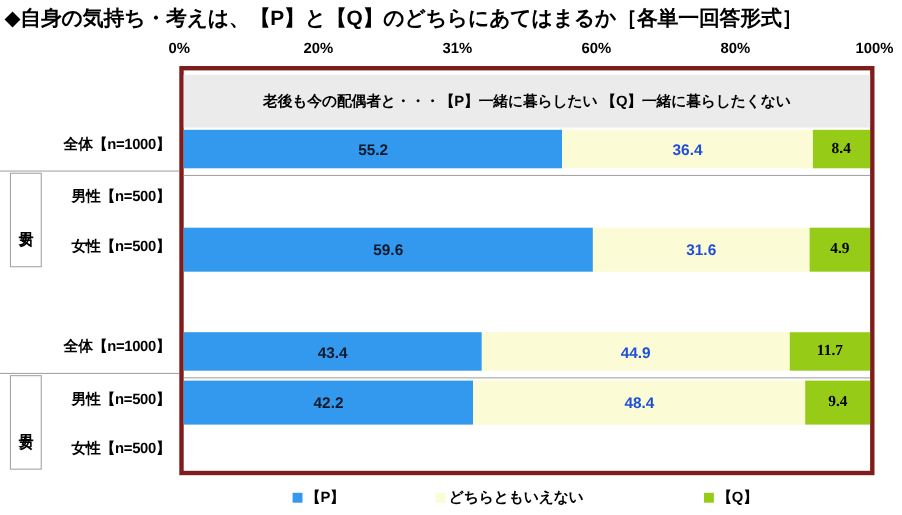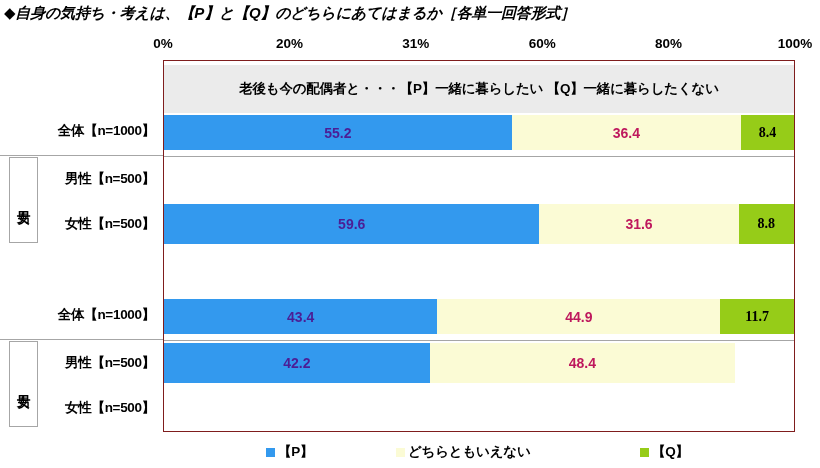--- a/index.html
+++ b/index.html
@@ -14,25 +14,24 @@
     color: #000000;
     overflow: hidden;
     position: relative;
   }
 
   
   #chart-title {
     position: absolute;
     left: 4px;
     top: 4px;
-    font-size: 15px;
+    font-size: 19px;
     font-weight: bold;
     letter-spacing: -0.2px;
     white-space: nowrap;
-    font-style: italic;
   }
 
   
   #axis-labels {
     position: absolute;
     left: 163px;
     top: 36px;
     width: 632px;
     height: 20px;
   }
@@ -45,21 +44,21 @@
     white-space: nowrap;
   }
 
   
   #plot-area {
     position: absolute;
     left: 163px;
     top: 60px;
     width: 632px;
     height: 372px;
-    border: 1px solid #7f1d1d;
+    border: 4px solid #7f1d1d;
     box-sizing: border-box;
     background: #ffffff;
   }
 
   .section-header {
     position: absolute;
     left: 0;
     width: 100%;
     background: #ebebeb;
     box-sizing: border-box;
@@ -84,25 +83,25 @@
     align-items: center;
     justify-content: center;
     font-size: 14px;
     font-weight: bold;
     box-sizing: border-box;
     height: 100%;
     overflow: hidden;
   }
   .seg-p {
     background: #3399ee;
-    color: #4c1d95;
+    color: #0f172a;
   }
   .seg-n {
     background: #fbfbd5;
-    color: #be185d;
+    color: #1d4ed8;
   }
   .seg-q {
     background: #96cc18;
     color: #000000;
     font-family: Liberation Serif, serif;
   }
 
   
   .group-divider {
     position: absolute;
@@ -228,35 +227,36 @@
     <div class="seg seg-n" style="width:36.4%">36.4</div>
     <div class="seg seg-q" style="width:8.4%">8.4</div>
   </div>
 
   <div class="group-divider" style="top:95px"></div>
 
 
   <div class="bar-row" style="top:143px; height:40px">
     <div class="seg seg-p" style="width:59.6%">59.6</div>
     <div class="seg seg-n" style="width:31.6%">31.6</div>
-    <div class="seg seg-q" style="width:8.8%">8.8</div>
+    <div class="seg seg-q" style="width:8.8%">4.9</div>
   </div>
 
 
   <div class="bar-row" style="top:238px; height:35px">
     <div class="seg seg-p" style="width:43.4%">43.4</div>
     <div class="seg seg-n" style="width:44.9%">44.9</div>
     <div class="seg seg-q" style="width:11.7%">11.7</div>
   </div>
 
   <div class="group-divider" style="top:279px"></div>
 
   <div class="bar-row" style="top:282px; height:40px">
     <div class="seg seg-p" style="width:42.2%">42.2</div>
     <div class="seg seg-n" style="width:48.4%">48.4</div>
+    <div class="seg seg-q" style="width:9.4%">9.4</div>
   </div>
 
 
 </div>
 
 <div id="legend">
   <div class="legend-item" style="left:266px">
     <span class="legend-swatch" style="background:#3399ee"></span>
     <span class="legend-label">【P】</span>
   </div>

